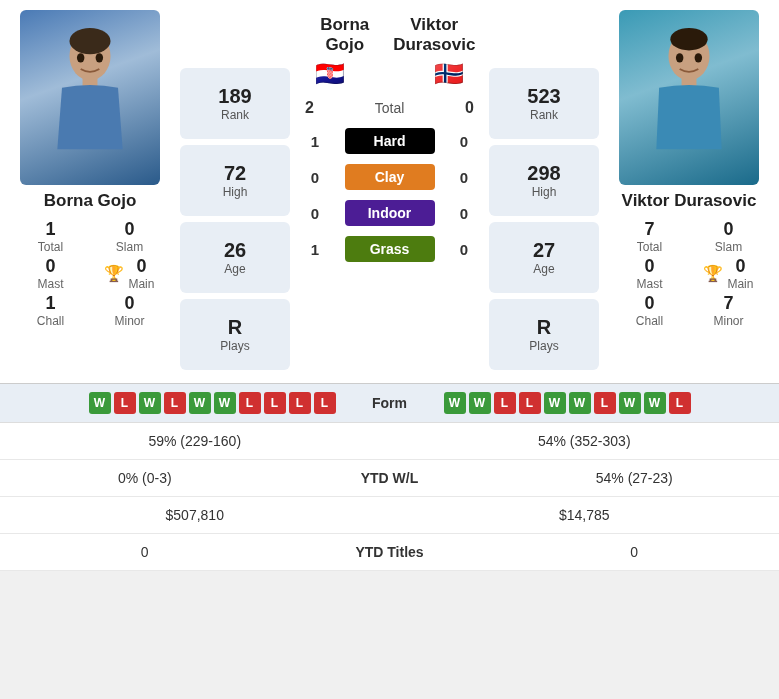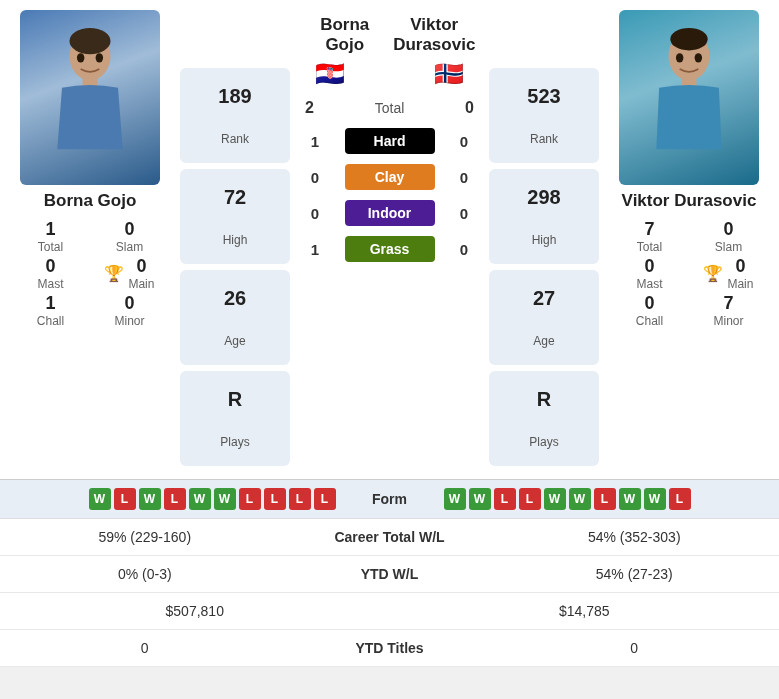--- a/index.html
+++ b/index.html
@@ -203,21 +203,20 @@
       width: 110px;
     }
     .stat-box-side .val {
       font-size: 20px;
       font-weight: bold;
       color: #222;
     }
     .stat-box-side .lbl {
       font-size: 12px;
       color: #555;
-      margin-top: 24px;
     }
 
     .center-panel-stats {
       display: flex;
       flex-direction: column;
       align-items: center;
       width: 100%;
     }
   </style>
 </head>
@@ -436,21 +435,20 @@
         <div class="result-badge result-l">L</div>
         <div class="result-badge result-w">W</div>
         <div class="result-badge result-w">W</div>
         <div class="result-badge result-l">L</div>
       </div>
   </div>
 
   <div class="stats-table" id="stats-table-container">
   <div class="stats-row">
     <div class="stats-row-left">59% (229-160)</div>
-    <div class="stats-row-center"><strong>Career Total W/L</strong></div>
     <div class="stats-row-right">54% (352-303)</div>
   </div>
       <div class="stats-row">
     <div class="stats-row-left">0% (0-3)</div>
     <div class="stats-row-center"><strong>YTD W/L</strong></div>
     <div class="stats-row-right">54% (27-23)</div>
   </div>
       <div class="stats-row">
     <div class="stats-row-left">$507,810</div>
     <div class="stats-row-right">$14,785</div>

